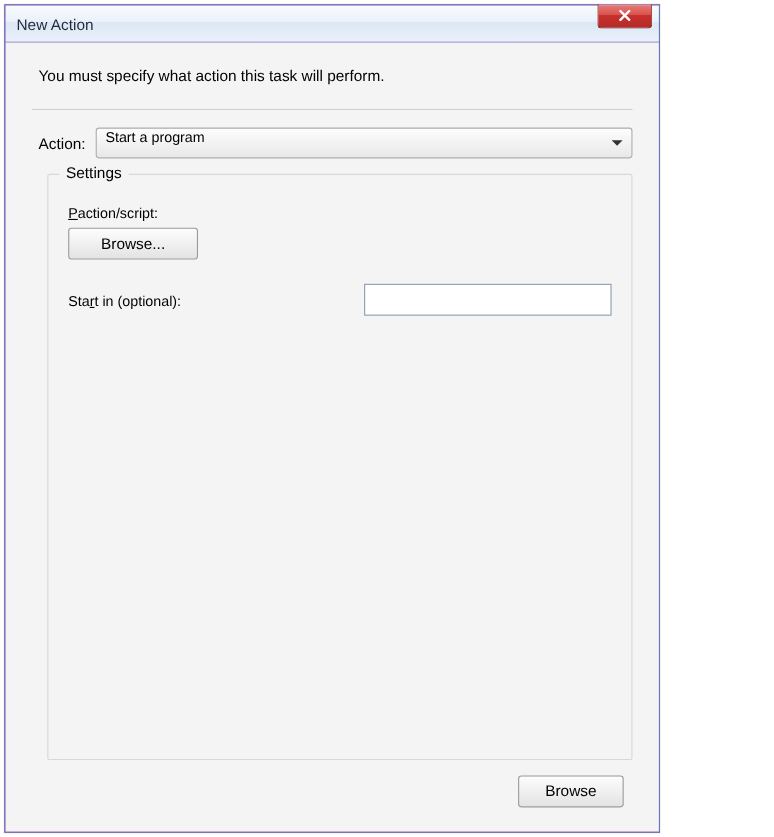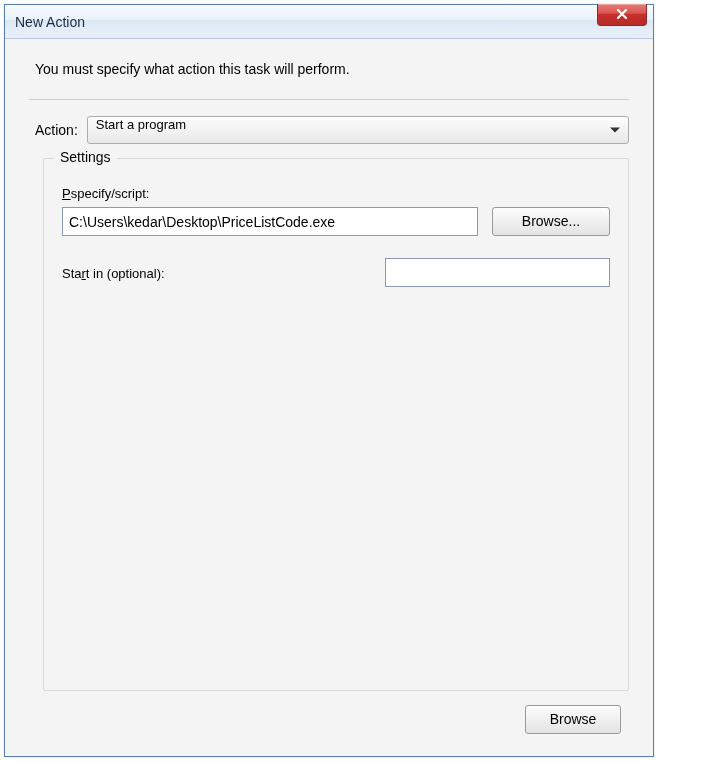--- a/index.html
+++ b/index.html
@@ -12,21 +12,21 @@
       padding: 0;
       background: #fff;
       width: 704px;
       height: 761px;
       position: relative;
     }
     .window {
       position: absolute;
       top: 4px;
       left: 4px;
-      width: 650px;
+      width: 596px;
       height: 753px;
       border: 1px solid #5880b0;
       background: #a21caf;
       box-shadow: 0 0 0 1px rgba(0,0,0,0.05);
       display: flex;
       flex-direction: column;
     }
     .titlebar {
       height: 34px;
       background: linear-gradient(to bottom, #f8fbff 0%, #eaf1fa 45%, #dde8f5 46%, #e8f0fa 100%);
@@ -220,24 +220,23 @@
         <span>Start a program</span>
         <span class="dropdown-arrow"></span>
       </div>
     </div>
 
     <div class="fieldset">
       <span class="fieldset-legend">Settings</span>
 
       <div class="form-row-stack">
         <div class="form-label">
-          <span class="accel">P</span><span>specify/script:</span>
+          <span class="accel">P</span><span>action/script:</span>
         </div>
         <div class="program-row">
-          <input type="text" class="text-input program" value="C:\Users\kedar\Desktop\PriceListCode.exe" style="">
           <div class="btn browse">Browse...</div>
         </div>
       </div>
 
 
       <div class="two-col-row">
         <div class="form-label">
           <span>Sta</span><span class="accel">r</span><span>t in (optional):</span>
         </div>
         <input type="text" class="text-input" value="" style="">

